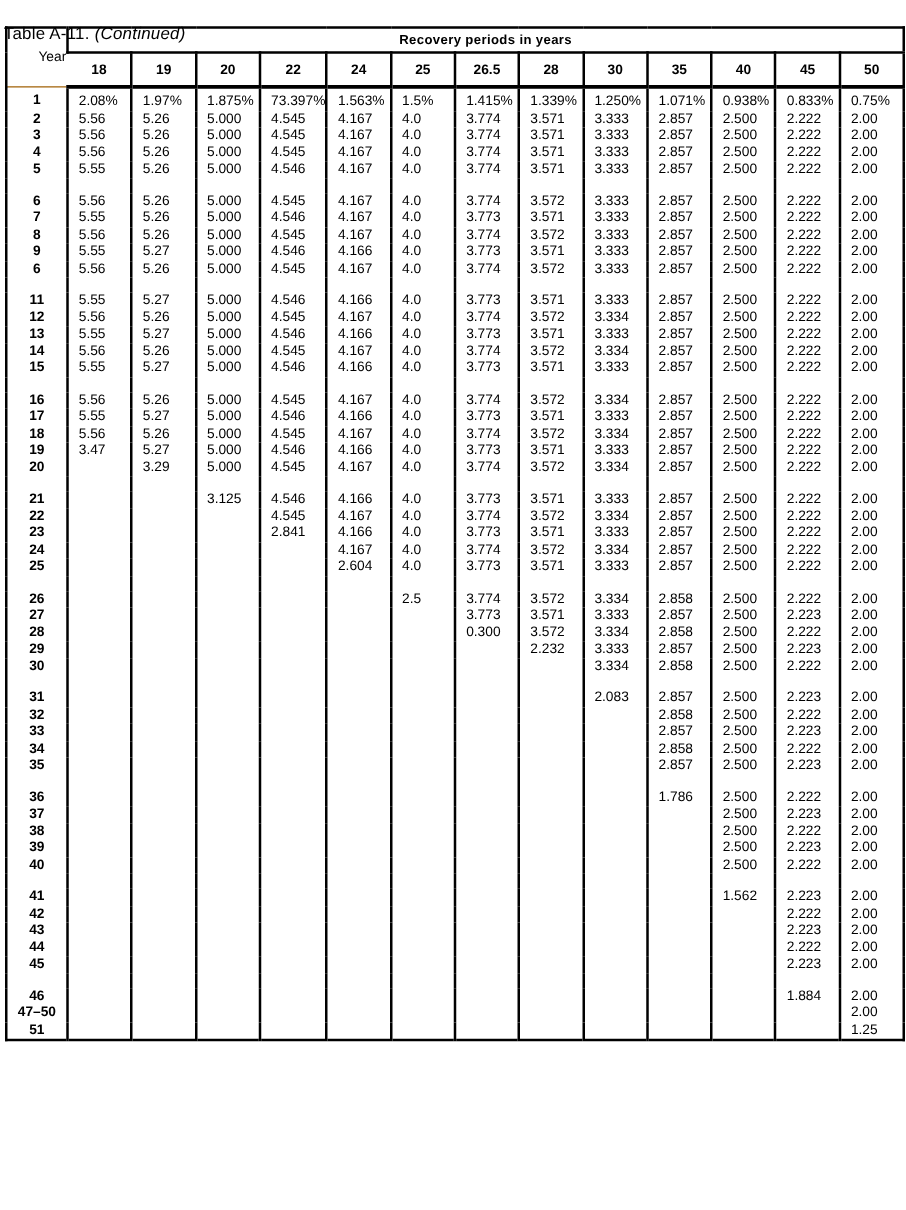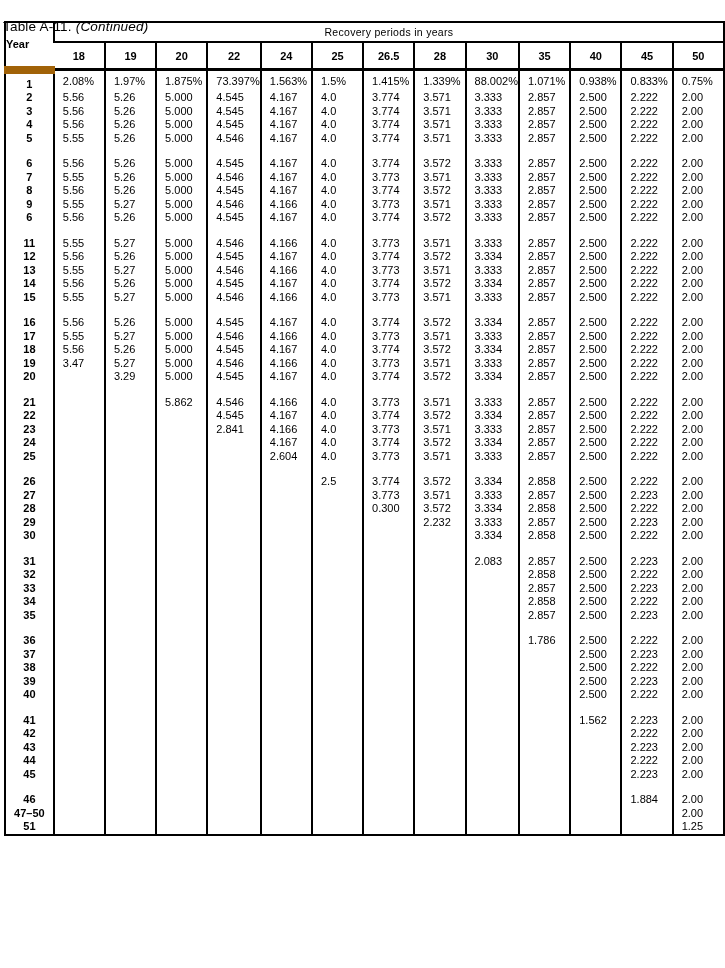--- a/index.html
+++ b/index.html
@@ -18,26 +18,26 @@
     border-collapse:collapse;table-layout:fixed;
     border:2px solid #000;
   }
   col.c-year{width:49px;}
   col.c-data{width:51.3px;}
   th,td{padding:0;margin:0;}
   th,td{border-left:2px solid #000;}
   th:first-child,td:first-child{border-left:none;}
   .span-header{
     border-bottom:2px solid #000;
-    font-weight:normal;font-size:10.5px;text-align:center;
+    font-weight:bold;font-size:10.5px;text-align:center;
     height:18px;vertical-align:middle;letter-spacing:0.3px;
   }
   .year-header{
-    border-bottom:8px solid #a16207;
-    font-weight:bold;font-size:11px;text-align:left;vertical-align:middle;
+    border-bottom:1px solid #a16207;
+    font-weight:normal;font-size:11px;text-align:right;vertical-align:middle;
   }
   .col-header{
     border-bottom:3px solid #000;
     font-weight:bold;font-size:11px;text-align:center;
     height:25px;vertical-align:middle;
   }
   tbody td{
     font-size:11px;line-height:13.5px;vertical-align:top;white-space:nowrap;
   }
   td.year-cell{text-align:center;font-weight:bold;}
@@ -95,21 +95,21 @@
       <tr class="first-row">
         <td class="year-cell">1</td>
         <td class="data-cell">2.08%</td>
         <td class="data-cell">1.97%</td>
         <td class="data-cell">1.875%</td>
         <td class="data-cell">73.397%</td>
         <td class="data-cell">1.563%</td>
         <td class="data-cell">1.5%</td>
         <td class="data-cell">1.415%</td>
         <td class="data-cell">1.339%</td>
-        <td class="data-cell">88.002%</td>
+        <td class="data-cell">1.250%</td>
         <td class="data-cell">1.071%</td>
         <td class="data-cell">0.938%</td>
         <td class="data-cell">0.833%</td>
         <td class="data-cell">0.75%</td>
       </tr>
       <tr>
         <td class="year-cell">2</td>
         <td class="data-cell">5.56</td>
         <td class="data-cell">5.26</td>
         <td class="data-cell">5.000</td>
@@ -473,21 +473,21 @@
         <td></td>
         <td></td>
         <td></td>
         <td></td>
         <td></td>
       </tr>
       <tr>
         <td class="year-cell">21</td>
         <td class="data-cell"></td>
         <td class="data-cell"></td>
-        <td class="data-cell">5.862</td>
+        <td class="data-cell">3.125</td>
         <td class="data-cell">4.546</td>
         <td class="data-cell">4.166</td>
         <td class="data-cell">4.0</td>
         <td class="data-cell">3.773</td>
         <td class="data-cell">3.571</td>
         <td class="data-cell">3.333</td>
         <td class="data-cell">2.857</td>
         <td class="data-cell">2.500</td>
         <td class="data-cell">2.222</td>
         <td class="data-cell">2.00</td>

